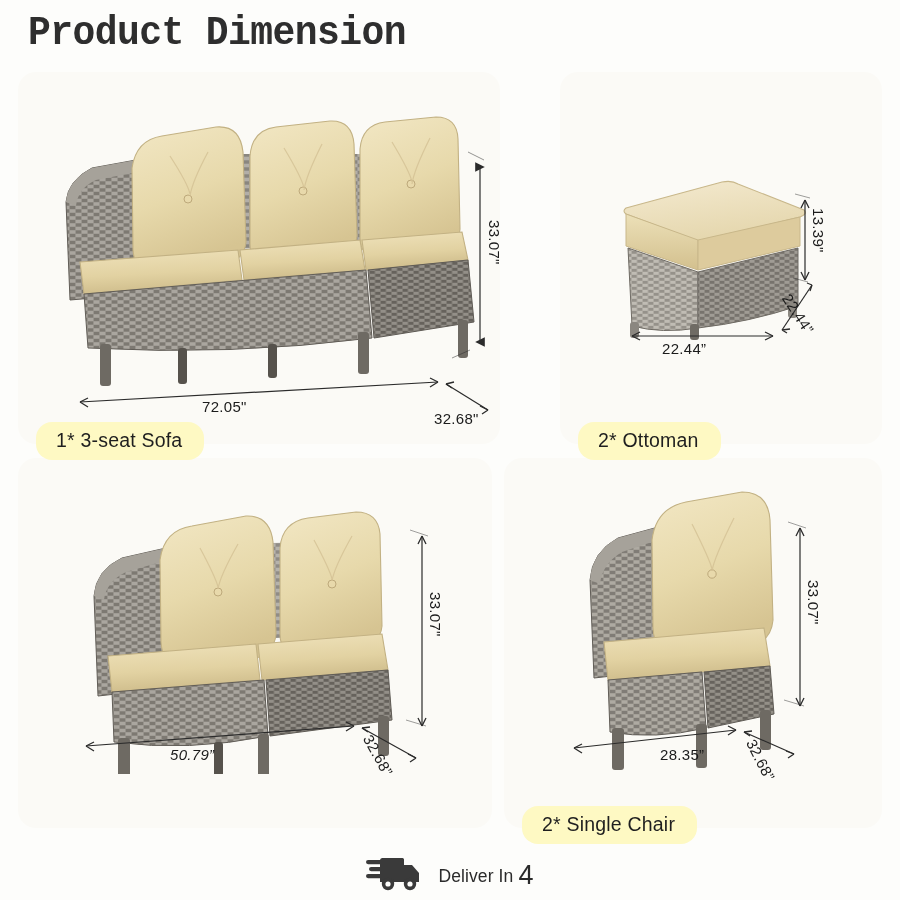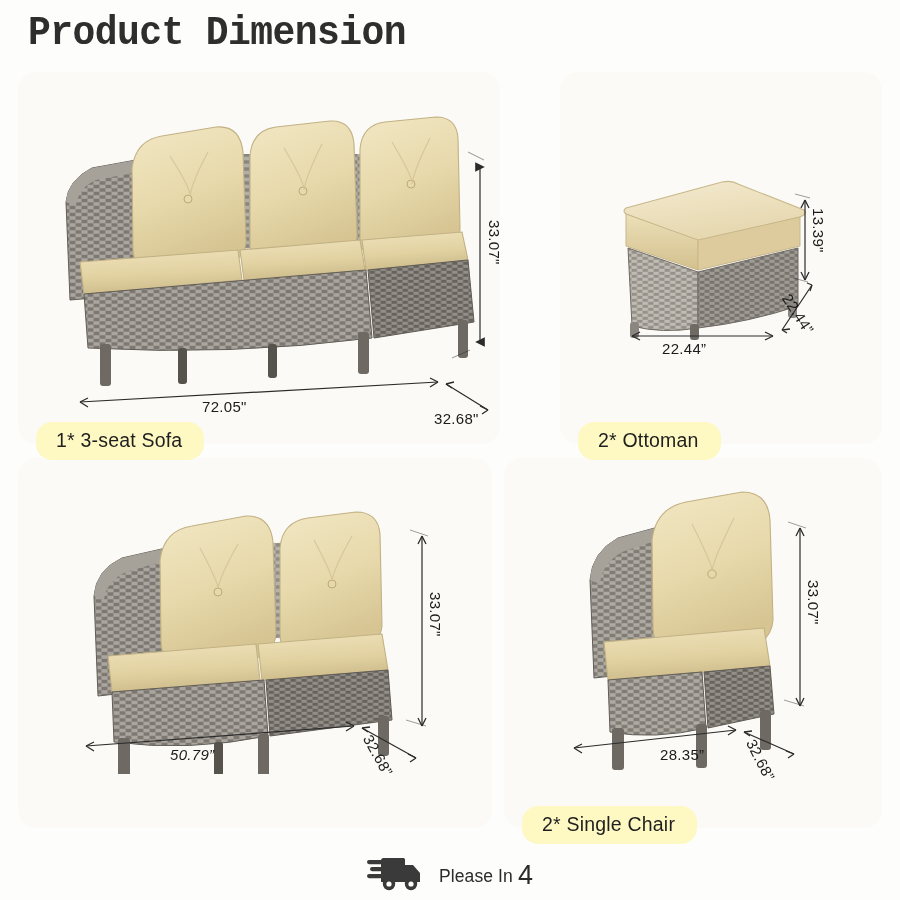--- a/index.html
+++ b/index.html
@@ -470,16 +470,16 @@
 
       <path d="M38 11 h8 l7 8 v9 h-15 z"></path>
 
       <circle cx="22" cy="30" r="6.2"></circle>
       <circle cx="22" cy="30" r="2.6" fill="#fdfdfb"></circle>
       <circle cx="44" cy="30" r="6.2"></circle>
       <circle cx="44" cy="30" r="2.6" fill="#fdfdfb"></circle>
     </g>
   </svg>
   <div class="footer-text">
-    <span>Please In</span>
+    <span>Deliver In</span>
     <span class="footer-count">4</span>
   </div>
 </div>
 
 </body></html>

